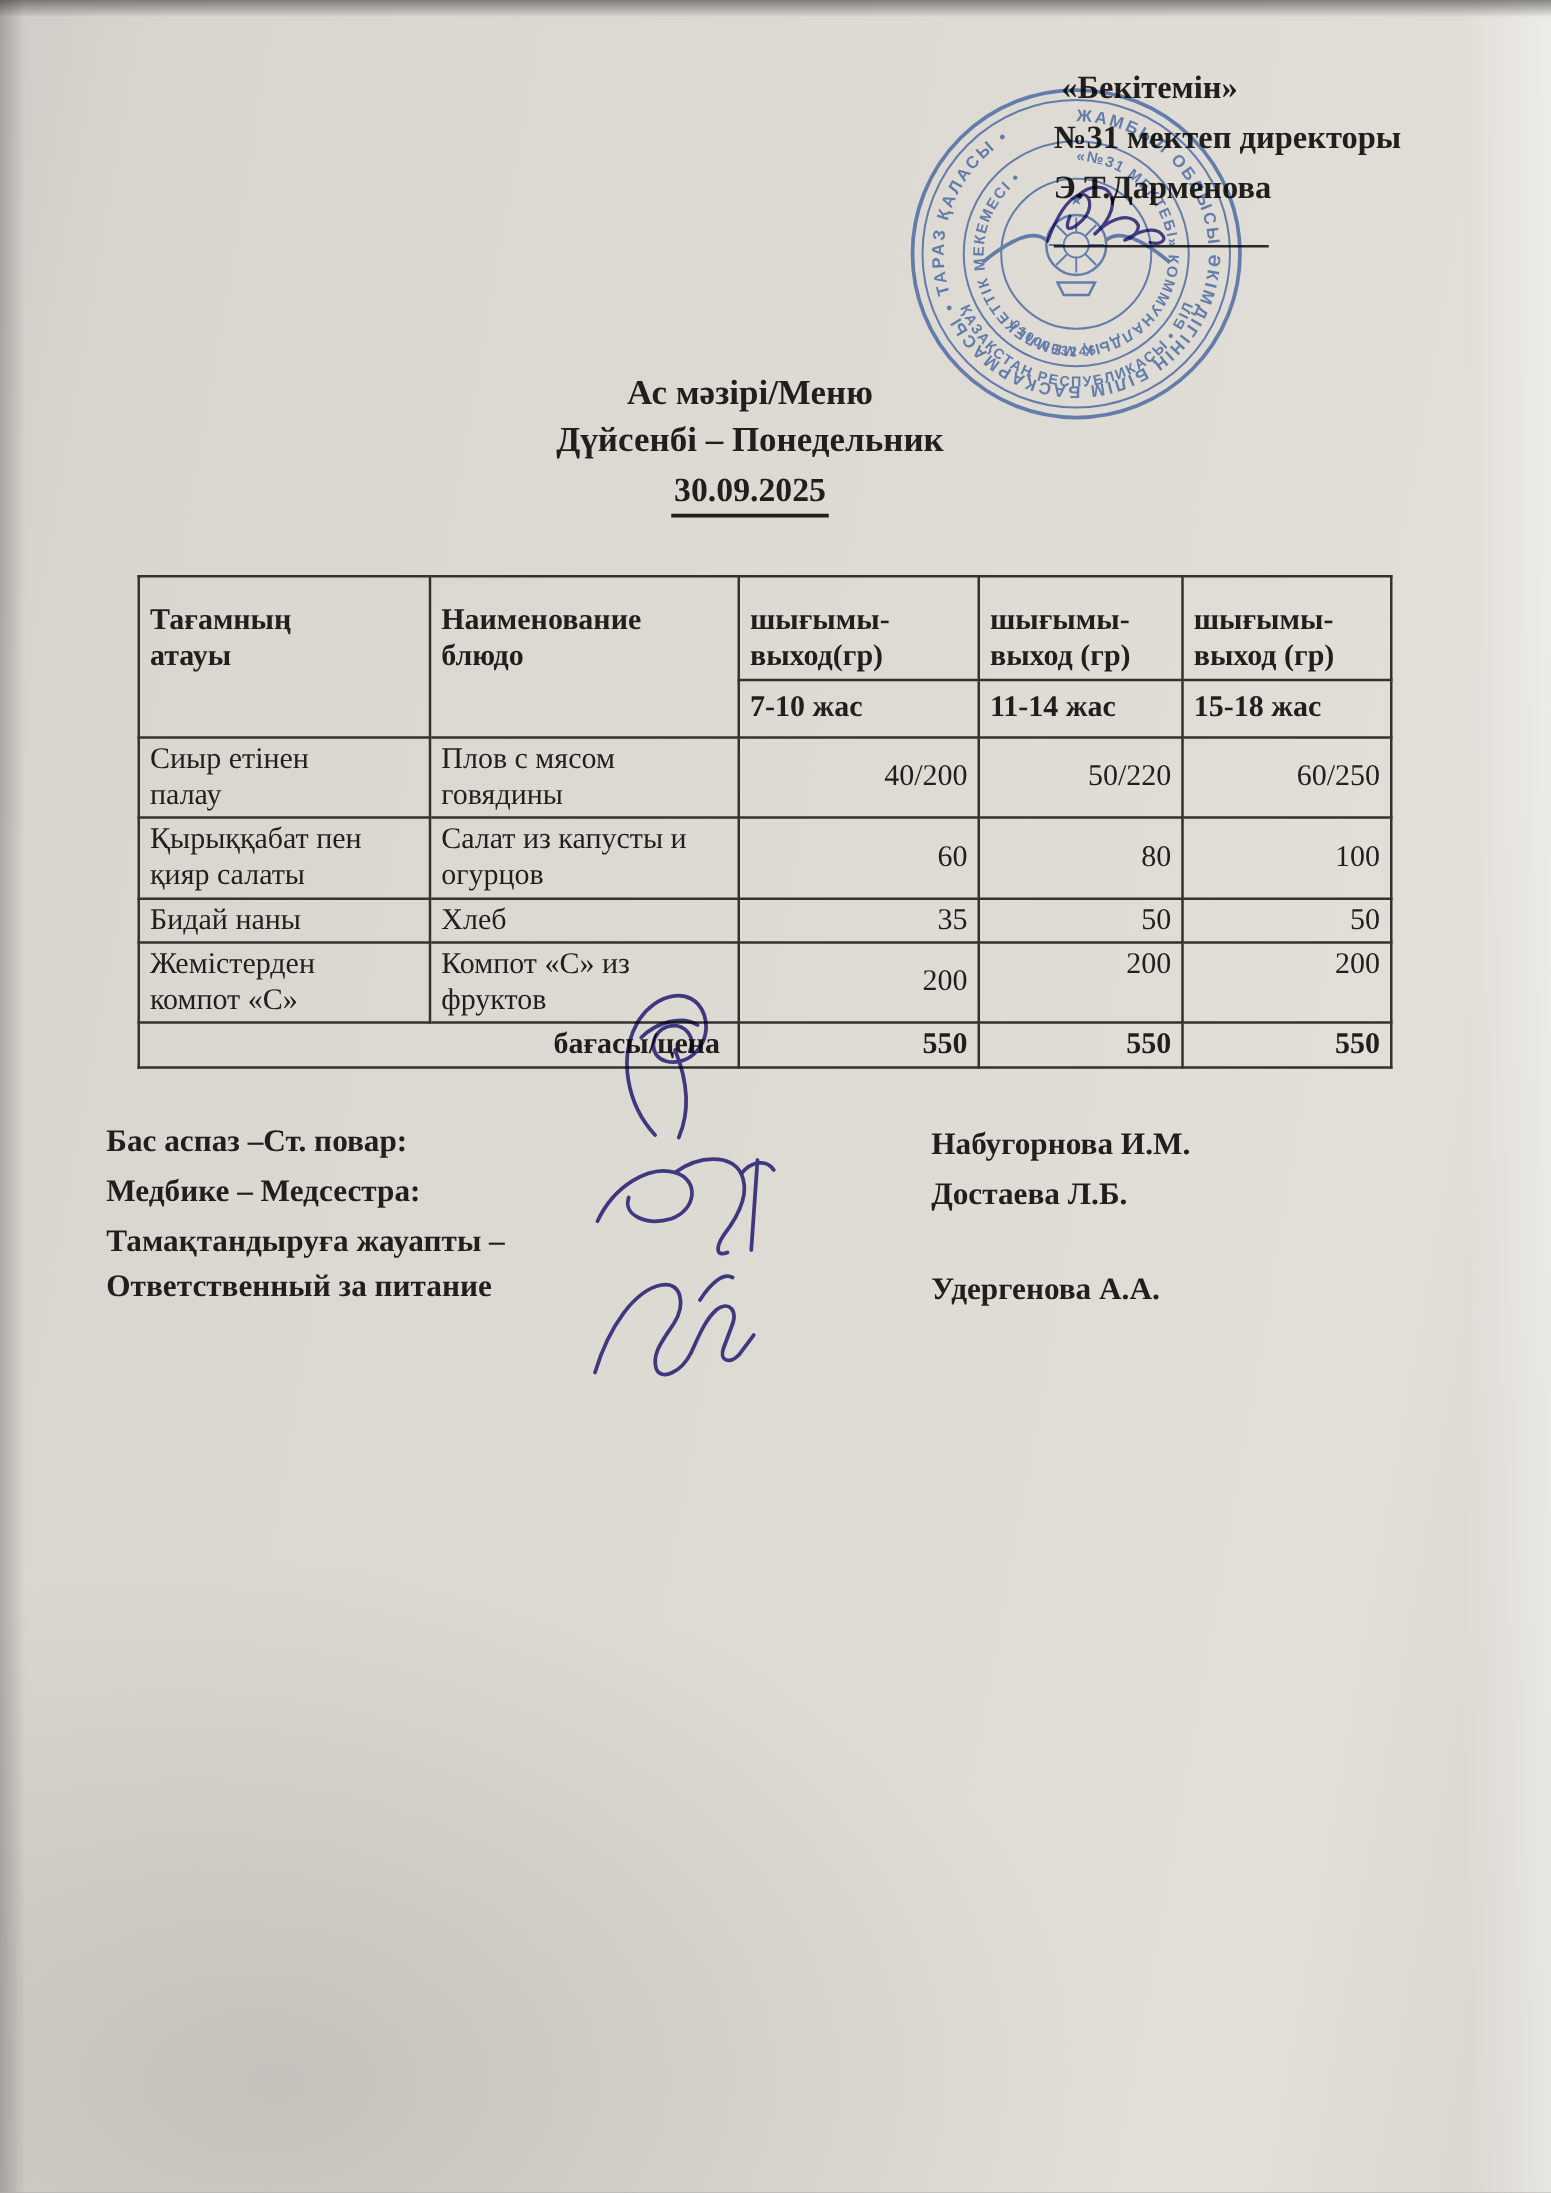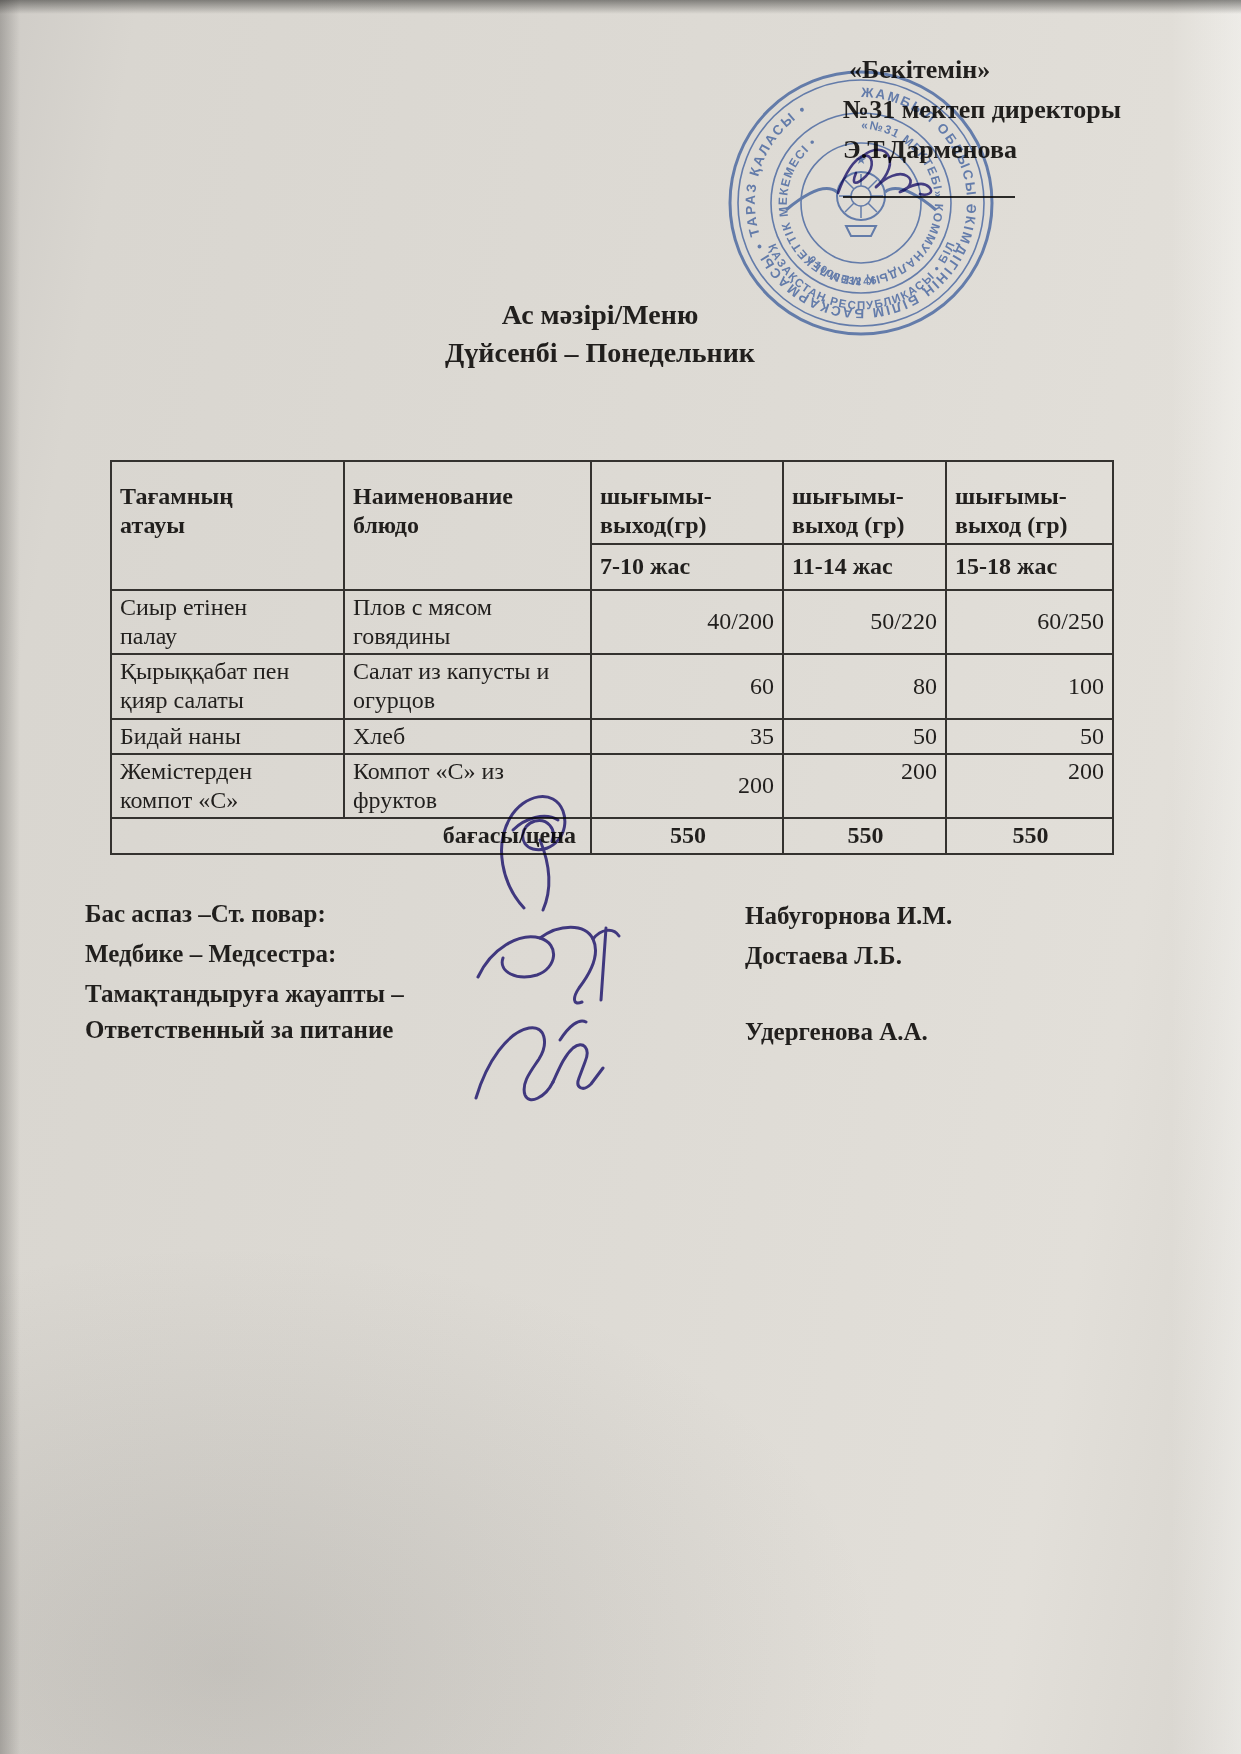--- a/index.html
+++ b/index.html
@@ -40,21 +40,21 @@
     position:absolute;left:110px;top:460px;width:1002px;
     border-collapse:collapse;table-layout:fixed;
     color:#211f1d;font-size:24px;line-height:1.22;
   }
   table.menu td{border:2px solid #34322f;padding:2px 8px;vertical-align:middle;white-space:pre-line;overflow:hidden;}
   table.menu td.hdr{font-weight:bold;vertical-align:top;padding-top:20px;}
   table.menu td.age{font-weight:bold;}
   table.menu td.num{text-align:right;}
   table.menu td.vtop{vertical-align:top;}
   table.menu td.price-label{font-weight:bold;text-align:right;padding-right:14px;}
-  table.menu td.price-val{font-weight:bold;text-align:center;padding-left:10px;}
+  table.menu td.price-val{font-weight:bold;text-align:right;padding-left:10px;}
   
   .role{position:absolute;left:85px;font-size:25px;font-weight:bold;color:#211f1d;white-space:nowrap;}
   .sname{position:absolute;left:745px;font-size:25px;font-weight:bold;color:#211f1d;white-space:nowrap;}
   
   .stamp{
     position:absolute;left:722px;top:64px;width:278px;height:278px;
     mix-blend-mode:multiply;opacity:.78;filter:blur(.3px);
   }
   .stamp text{font-family:"Liberation Sans","DejaVu Sans",sans-serif;fill:#4a70bd;}
   .stamp .shape{stroke:#4a70bd;fill:none;}
@@ -115,20 +115,21 @@
       <path class="shape" stroke-width="3" d="M 64 146 Q 100 116 115 128"></path>
       <path class="shape" stroke-width="3" d="M 214 146 Q 178 116 163 128"></path>
       <path class="shape" stroke-width="2" d="M 124 162 L 154 162 L 149 172 L 129 172 Z"></path>
       <text x="139" y="100" font-size="13" text-anchor="middle">★</text>
     </g>
   </svg>
 
   <div class="title-block">
     <div class="t1">Ас мәзірі/Меню</div>
     <div class="t2">Дүйсенбі – Понедельник</div>
+    <div><span class="t3">30.09.2025</span></div>
   </div>
 
   <table class="menu">
     <colgroup>
       <col style="width:233px">
         <col style="width:247px">
         <col style="width:192px">
         <col style="width:163px">
         <col style="width:167px">
     </colgroup>

